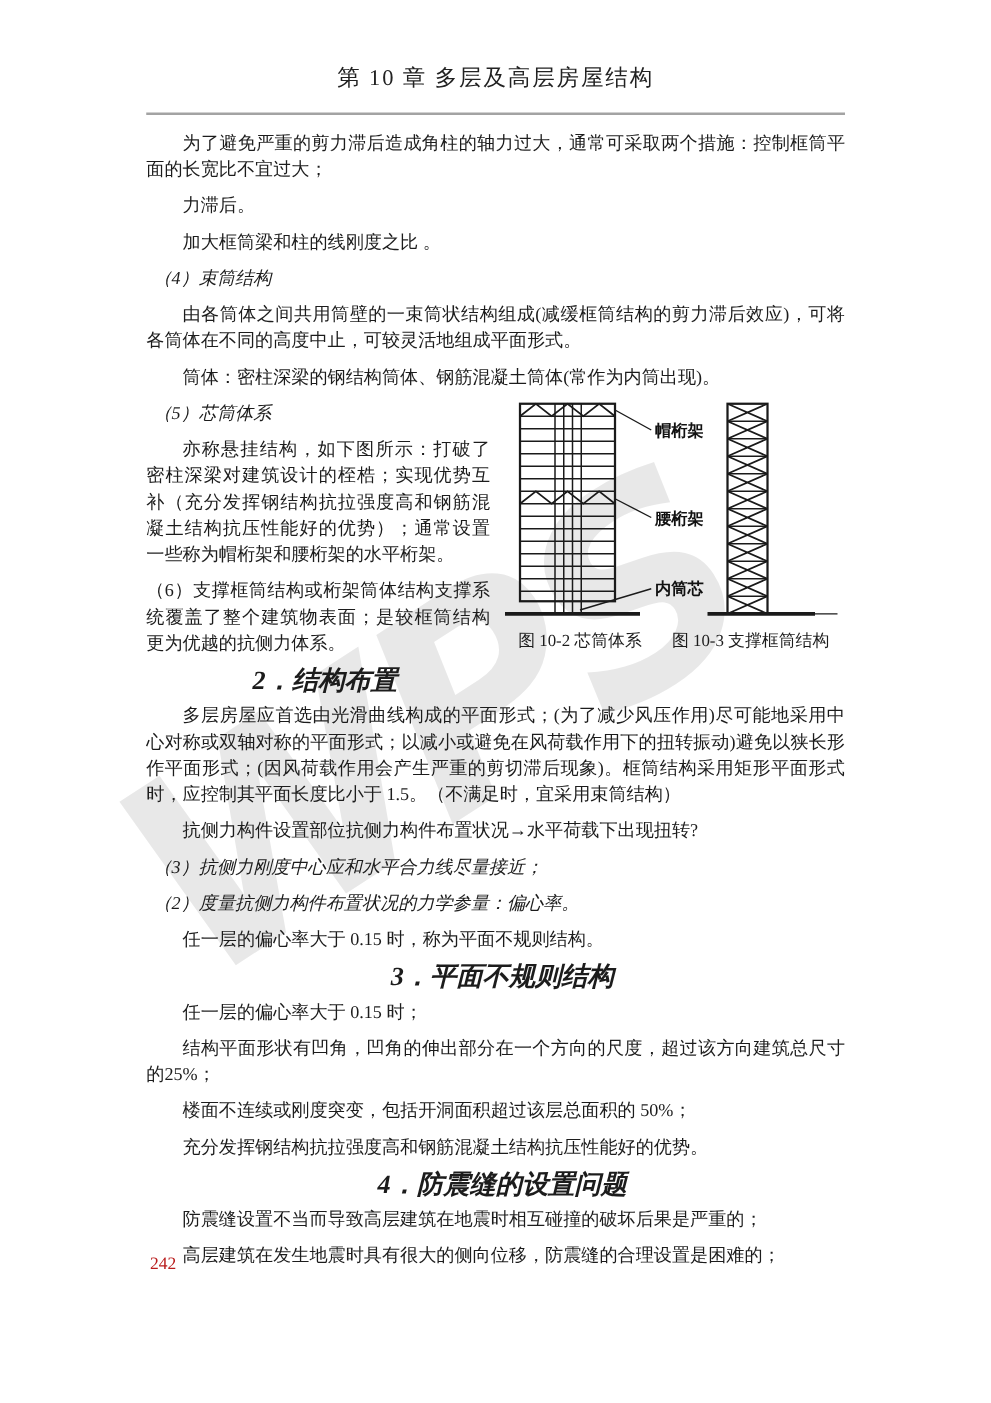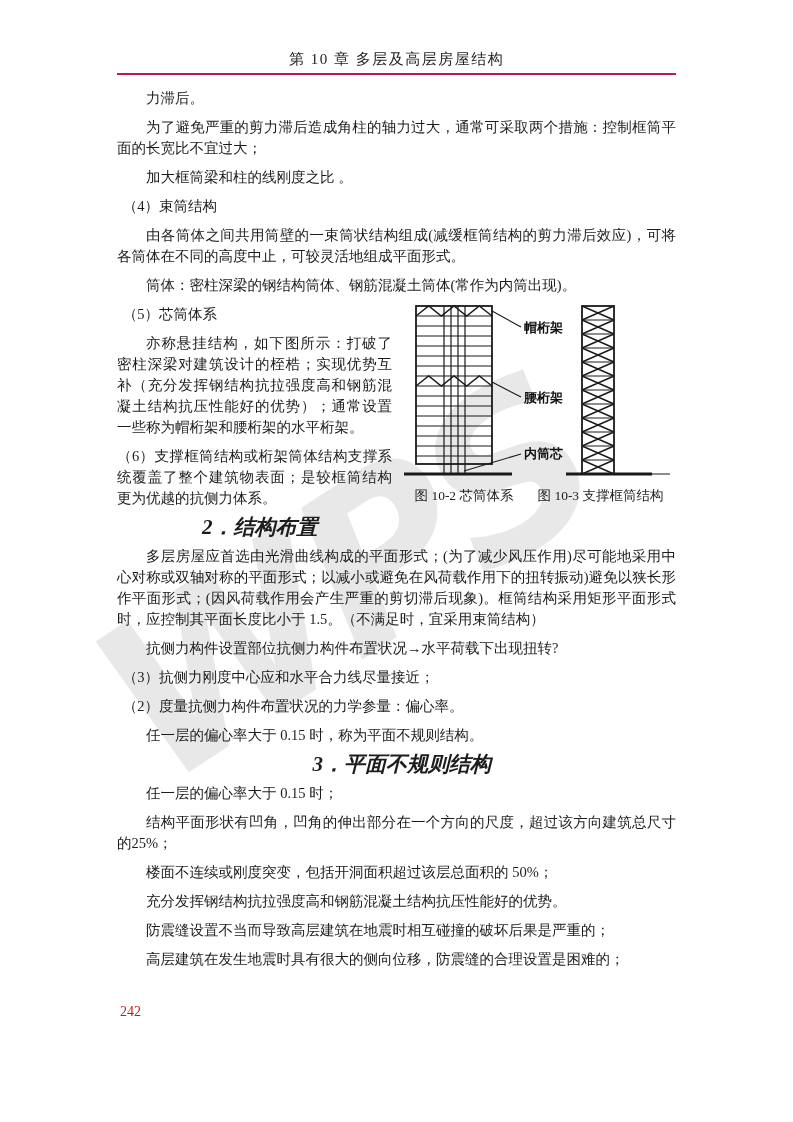--- a/index.html
+++ b/index.html
@@ -31,39 +31,39 @@
     transform: rotate(-33deg);
     z-index: 0;
     pointer-events: none;
     user-select: none;
   }
   .chapter-header {
     position: relative;
     z-index: 1;
     margin: 50px 117px 0 117px;
     text-align: center;
-    font-size: 15px;
+    font-size: 18px;
     letter-spacing: 1.5px;
     color: #222;
-    padding-bottom: 4px;
-    border-bottom: 2px solid #be185d;
+    padding-bottom: 16px;
+    border-bottom: 2px solid #a3a3a3;
   }
   .body-text {
     position: relative;
     z-index: 1;
     margin: 13px 117px 0 117px;
     width: 559px;
     font-size: 14.5px;
     line-height: 21px;
     text-align: justify;
     color: #1c1c1c;
   }
   .body-text p { margin-top: 8px; }
   .ind2 { text-indent: 2em; }
-  .ind1 { text-indent: 0.4em; }
+  .ind1 { text-indent: 0.4em; font-style: italic; }
   .sec-heading {
     font-size: 21px;
     font-weight: bold;
     text-indent: 0.5em;
     margin-top: 13px;
     margin-bottom: 1px;
     text-align: center;
     font-style: italic;
   }
   .clear { clear: both; }
@@ -105,22 +105,22 @@
 <div class="page">
 
   <div class="watermark">WPS</div>
 
   <header class="chapter-header">
     <span>第 10 章  多层及高层房屋结构</span>
   </header>
 
   <main class="body-text">
 
+    <p class="ind2">为了避免严重的剪力滞后造成角柱的轴力过大，通常可采取两个措施：控制框筒平面的长宽比不宜过大；</p>
     <p class="ind2">力滞后。</p>
-    <p class="ind2">为了避免严重的剪力滞后造成角柱的轴力过大，通常可采取两个措施：控制框筒平面的长宽比不宜过大；</p>
     <p class="ind2">加大框筒梁和柱的线刚度之比 。</p>
     <p class="ind1">（4）束筒结构</p>
     <p class="ind2">由各筒体之间共用筒壁的一束筒状结构组成(减缓框筒结构的剪力滞后效应)，可将各筒体在不同的高度中止，可较灵活地组成平面形式。</p>
     <p class="ind2">筒体：密柱深梁的钢结构筒体、钢筋混凝土筒体(常作为内筒出现)。</p>
 
     <div class="figure">
       <svg width="270" height="182" viewBox="0 0 270 182">
 
         <g stroke="#1a1a1a" fill="none">
           <rect x="12" y="8" width="76" height="158" stroke-width="1.8"></rect>
@@ -170,20 +170,21 @@
     <p class="ind1">（3）抗侧力刚度中心应和水平合力线尽量接近；</p>
     <p class="ind1">（2）度量抗侧力构件布置状况的力学参量：偏心率。</p>
     <p class="ind2">任一层的偏心率大于 0.15 时，称为平面不规则结构。</p>
 
     <p class="sec-heading clear">3．平面不规则结构</p>
     <p class="ind2">任一层的偏心率大于 0.15 时；</p>
     <p class="ind2">结构平面形状有凹角，凹角的伸出部分在一个方向的尺度，超过该方向建筑总尺寸的25%；</p>
     <p class="ind2">楼面不连续或刚度突变，包括开洞面积超过该层总面积的 50%；</p>
     <p class="ind2">充分发挥钢结构抗拉强度高和钢筋混凝土结构抗压性能好的优势。</p>
 
+    <p class="sec-heading">4．防震缝的设置问题</p>
     <p class="ind2">防震缝设置不当而导致高层建筑在地震时相互碰撞的破坏后果是严重的；</p>
     <p class="ind2">高层建筑在发生地震时具有很大的侧向位移，防震缝的合理设置是困难的；</p>
 
   </main>
 
   <div class="page-number">242</div>
 
 </div>
 
 </body></html>

